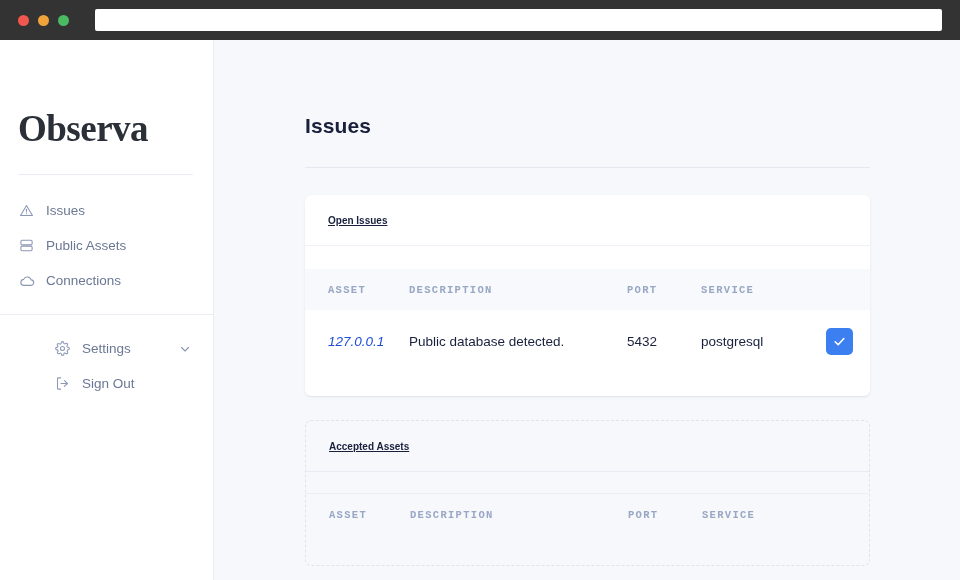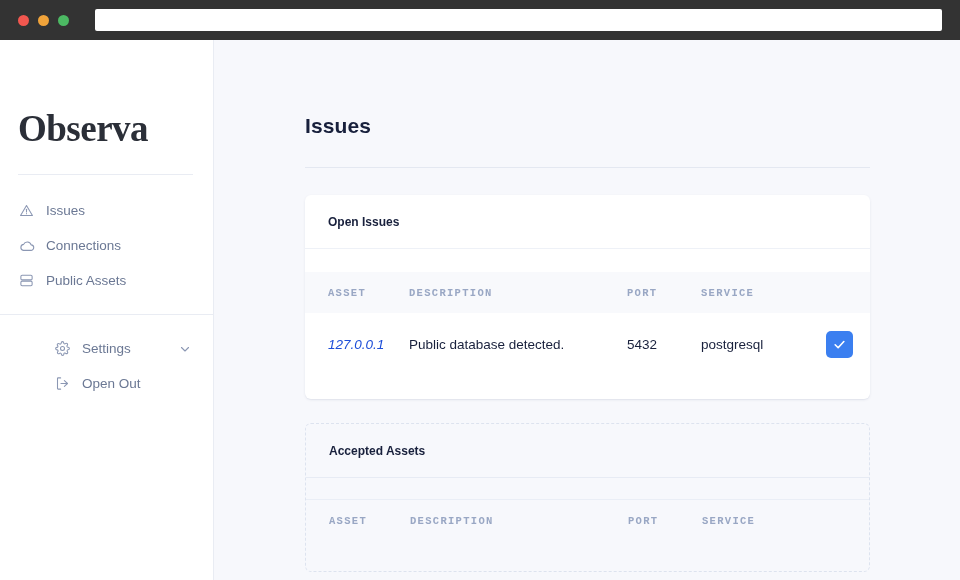--- a/index.html
+++ b/index.html
@@ -157,23 +157,24 @@
   .card {
     background: #ffffff;
     border-radius: 6px;
     margin-top: 27px;
     box-shadow: 0 1px 3px rgba(30, 45, 90, 0.07),
                 0 1px 1px rgba(30, 45, 90, 0.04);
   }
   .card-header {
     padding: 20px 23px 19px 23px;
     border-bottom: 1px solid #eef1f7;
-    font-size: 12px;
+    font-size: 10px;
     font-weight: 700;
     color: #18203c;
+    text-decoration: underline;
   }
   .card-body { padding: 23px 0 23px 0; }
 
   .card.dashed {
     background: transparent;
     border: 1px dashed #dde3ef;
     box-shadow: none;
     margin-top: 24px;
   }
   .card.dashed .card-header { border-bottom: 1px solid #e7ebf4; }
@@ -257,35 +258,35 @@
             <path d="M12 4 L21.5 20 L2.5 20 Z"></path>
             <line x1="12" y1="10" x2="12" y2="14.5"></line>
             <line x1="12" y1="17" x2="12" y2="17.2"></line>
           </svg>
         </span>
         <span class="nav-label">Issues</span>
       </div>
 
       <div class="nav-item">
         <span class="ico">
-          <svg width="16" height="16" viewBox="0 0 24 24" fill="none" stroke="currentColor" stroke-width="1.7" stroke-linecap="round" stroke-linejoin="round">
-            <path d="M6.5 18.5 A4.5 4.5 0 0 1 6.9 9.6 A6 6 0 0 1 18.2 10.4 A4 4 0 0 1 17.8 18.5 Z"></path>
-          </svg>
-        </span>
-        <span class="nav-label">Connections</span>
-      </div>
-
-      <div class="nav-item">
-        <span class="ico">
           <svg width="15" height="15" viewBox="0 0 24 24" fill="none" stroke="currentColor" stroke-width="1.7" stroke-linecap="round" stroke-linejoin="round">
             <rect x="3" y="3.5" width="18" height="7.5" rx="2"></rect>
             <rect x="3" y="13" width="18" height="7.5" rx="2"></rect>
           </svg>
         </span>
         <span class="nav-label">Public Assets</span>
+      </div>
+
+      <div class="nav-item">
+        <span class="ico">
+          <svg width="16" height="16" viewBox="0 0 24 24" fill="none" stroke="currentColor" stroke-width="1.7" stroke-linecap="round" stroke-linejoin="round">
+            <path d="M6.5 18.5 A4.5 4.5 0 0 1 6.9 9.6 A6 6 0 0 1 18.2 10.4 A4 4 0 0 1 17.8 18.5 Z"></path>
+          </svg>
+        </span>
+        <span class="nav-label">Connections</span>
       </div>
 
     </nav>
 
     <div class="nav-rule"></div>
 
     <nav class="nav-lower">
 
       <div class="nav-item">
         <span class="ico">
@@ -303,21 +304,21 @@
       </div>
 
       <div class="nav-item">
         <span class="ico">
           <svg width="15" height="15" viewBox="0 0 24 24" fill="none" stroke="currentColor" stroke-width="1.7" stroke-linecap="round" stroke-linejoin="round">
             <path d="M9 3H5a1 1 0 0 0-1 1v16a1 1 0 0 0 1 1h4"></path>
             <polyline points="15 7.5 20 12 15 16.5"></polyline>
             <line x1="9.5" y1="12" x2="20" y2="12"></line>
           </svg>
         </span>
-        <span class="nav-label">Open Out</span>
+        <span class="nav-label">Sign Out</span>
       </div>
 
     </nav>
   </aside>
 
   <main class="main">
     <div class="main-inner">
 
       <h1 class="page-title">Issues</h1>
       <div class="title-rule"></div>

